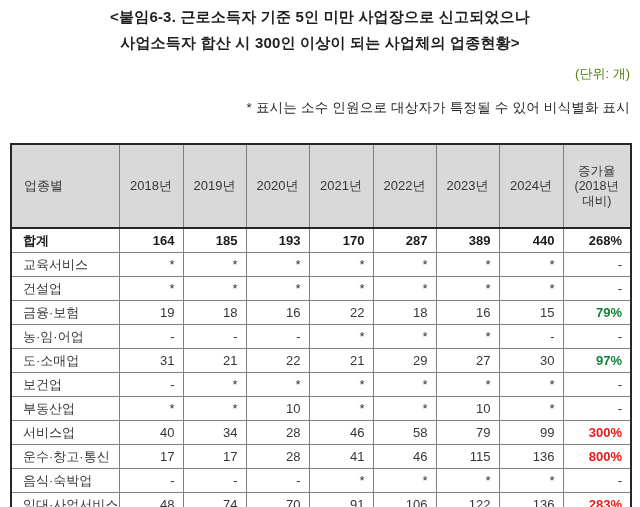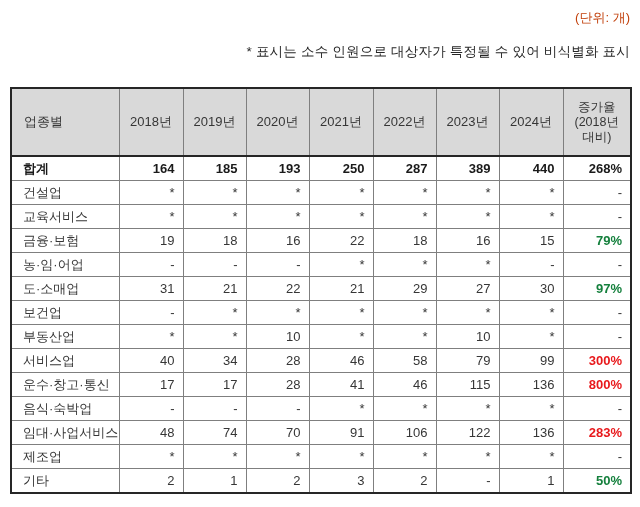--- a/index.html
+++ b/index.html
@@ -21,21 +21,21 @@
     font-weight:bold;
     font-size:15px;
     line-height:26px;
     color:#1f1f1f;
     letter-spacing:0.2px;
   }
   .unit-note{
     margin:9px 10px 16px 0;
     text-align:right;
     font-size:13px;
-    color:#c2410c;
+    color:#4d7c0f;
   }
   .mask-note{
     margin:12px 10px 0 0;
     text-align:right;
     font-size:13.5px;
     color:#262626;
     letter-spacing:0.2px;
   }
   table.stats{
     margin:26px 10px 0 10px;
@@ -53,33 +53,37 @@
     color:#363636;
   }
   .stats thead th{
     background:var(--header-bg);
     height:54px;
     border-bottom:2px solid var(--border-outer);
     vertical-align:middle;
   }
   .stats th.label-h{text-align:left;padding-left:12px;}
   .stats th.year-h{text-align:center;}
-  .stats th.growth-h{text-align:center;font-size:12.5px;line-height:15px;padding:6px 0;}
+  .stats th.growth-h{text-align:center;font-size:12.5px;line-height:15px;padding:14px 0;}
   .stats tbody td{height:21px;}
   .stats td.label{text-align:left;padding-left:11px;}
   .stats td.num{text-align:right;padding-right:8px;}
   .stats tr.bold td{font-weight:bold;color:#1a1a1a;}
   .stats td.pct{font-weight:bold;color:#15803d;}
   .stats td.red{color:var(--red);margin-left:28px;}
 </style>
 </head>
 <body>
 
 <div class="page">
 
+  <div class="title">
+    <div>&lt;붙임6-3. 근로소득자 기준 5인 미만 사업장으로 신고되었으나</div>
+    <div>사업소득자 합산 시 300인 이상이 되는 사업체의 업종현황&gt;</div>
+  </div>
 
   <div class="unit-note">(단위: 개)</div>
   <div class="mask-note">* 표시는 소수 인원으로 대상자가 특정될 수 있어 비식별화 표시</div>
 
   <table class="stats">
     <colgroup>
       <col style="width:108px">
       <col style="width:64px">
         <col style="width:63px">
         <col style="width:63px">
@@ -105,39 +109,39 @@
             <div>대비)</div>
           </th>
         </tr>
     </thead>
     <tbody id="table-body">
         <tr class="bold">
           <td class="label">합계</td>
           <td class="num">164</td>
           <td class="num">185</td>
           <td class="num">193</td>
-          <td class="num">250</td>
+          <td class="num">170</td>
           <td class="num">287</td>
           <td class="num">389</td>
           <td class="num">440</td>
           <td class="num pct">268%</td>
         </tr>
         <tr>
+          <td class="label">교육서비스</td>
+          <td class="num">*</td>
+          <td class="num">*</td>
+          <td class="num">*</td>
+          <td class="num">*</td>
+          <td class="num">*</td>
+          <td class="num">*</td>
+          <td class="num">*</td>
+          <td class="num">-</td>
+        </tr>
+        <tr>
           <td class="label">건설업</td>
-          <td class="num">*</td>
-          <td class="num">*</td>
-          <td class="num">*</td>
-          <td class="num">*</td>
-          <td class="num">*</td>
-          <td class="num">*</td>
-          <td class="num">*</td>
-          <td class="num">-</td>
-        </tr>
-        <tr>
-          <td class="label">교육서비스</td>
           <td class="num">*</td>
           <td class="num">*</td>
           <td class="num">*</td>
           <td class="num">*</td>
           <td class="num">*</td>
           <td class="num">*</td>
           <td class="num">*</td>
           <td class="num">-</td>
         </tr>
         <tr>

